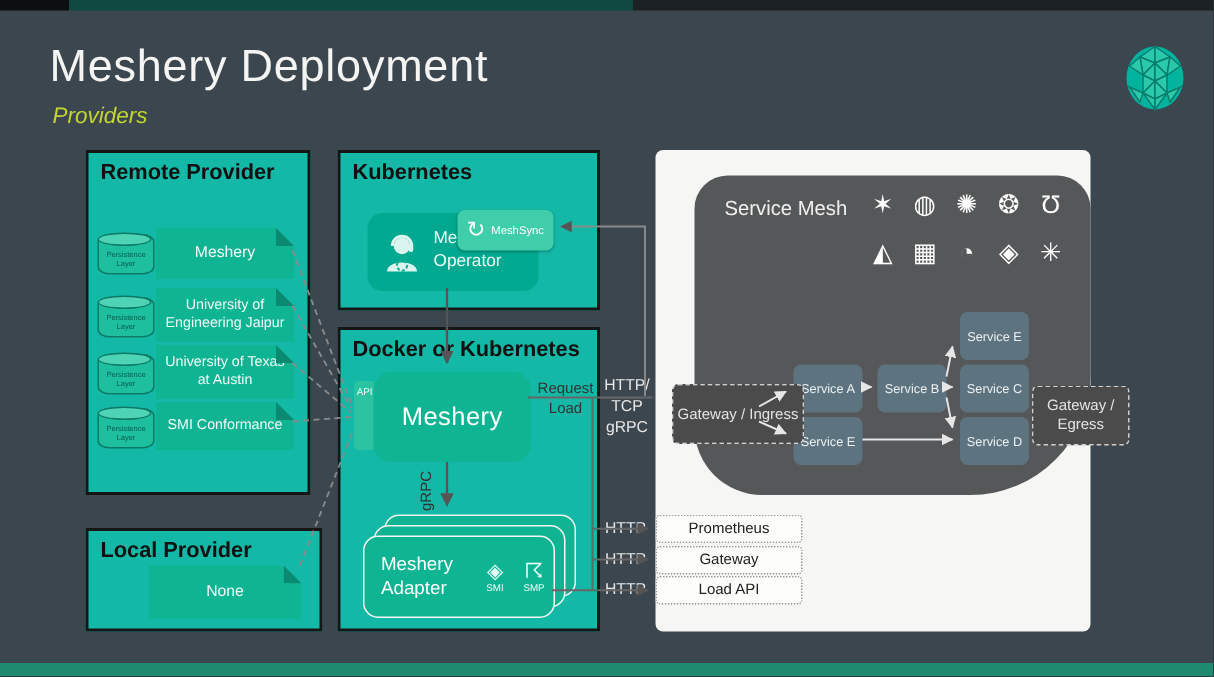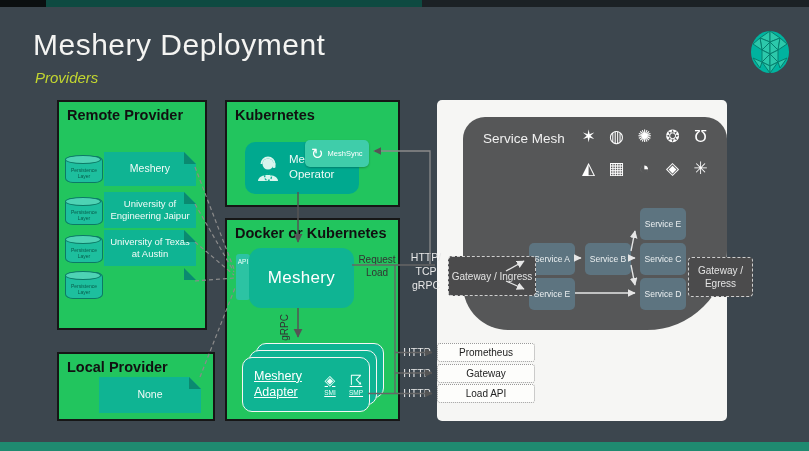--- a/index.html
+++ b/index.html
@@ -9,21 +9,21 @@
 
   
   .title{left:33px;top:28px;font-size:30px;font-weight:500;color:#f4f4f2;letter-spacing:.5px;}
   .subtitle{left:35px;top:69px;font-size:15px;font-style:italic;color:#c3d630;}
 
   
   .strip{height:7px;top:0;}
   .bottombar{left:0;top:442px;width:809px;height:9px;background:#1f8a70;}
 
   
-  .panel{background:#22c55e;border:2px solid #161616;box-sizing:border-box;}
+  .panel{background:#14b8a6;border:2px solid #161616;box-sizing:border-box;}
   .panel-title{font-size:14.5px;font-weight:700;color:#111;}
   .rpanel{background:#f6f6f4;border-radius:5px;}
 
   
   .teal{background:#0fb493;color:#f2fbf8;display:flex;align-items:center;justify-content:center;
         text-align:center;box-sizing:border-box;}
   .fold{clip-path:polygon(0 0,calc(100% - 12px) 0,100% 12px,100% 100%,0 100%);}
   .foldcorner{width:12px;height:12px;background:#0a8a70;clip-path:polygon(0 0,100% 100%,0 100%);}
   .itemtext{font-size:9.5px;line-height:1.25;padding:0 3px;}
 
@@ -41,21 +41,21 @@
   .meshsync .glyph{font-size:15px;line-height:1;}
   .meshsync .lbl{font-size:7.5px;}
 
   
   .merybox{background:#0fb493;border-radius:12px;color:#fff;display:flex;align-items:center;justify-content:center;
            font-size:17px;letter-spacing:.3px;}
   .apitab{background:#2cc3a3;border-radius:3px;color:#eafff9;font-size:6.5px;line-height:1.6;
           width:14px;text-align:center;word-break:break-all;padding-top:3px;box-sizing:border-box;}
   .grpc{font-size:10px;color:#333;writing-mode:vertical-rl;transform:rotate(180deg);}
   .reqload{font-size:10px;color:#333;line-height:1.3;text-align:center;width:46px;}
-  .adapter{background:#0fb493;border-radius:10px;border:1.5px solid #f6f6f4;box-sizing:border-box;text-decoration:underline;}
+  .adapter{background:#0fb493;border-radius:10px;border:1.5px solid #f6f6f4;box-sizing:border-box;}
   .adapter-front{display:flex;align-items:center;color:#fff;}
   .adapter-text{font-size:12.5px;line-height:1.25;padding-left:11px;width:74px;box-sizing:border-box;}
   .badge{display:flex;flex-direction:column;align-items:center;color:#eafff9;width:26px;}
   .badge .g{font-size:14px;line-height:1.1;}
   .badge .t{font-size:6.5px;margin-top:1px;}
 
   
   .meshbox{background:#565758;border-radius:22px 22px 80px 45px;color:#f0f0f0;}
   .meshtitle{font-size:13.5px;color:#f0f0f0;}
   .logo{width:27px;height:27px;display:flex;align-items:center;justify-content:center;
@@ -129,20 +129,23 @@
       <div class="cyl-label">Persistence Layer</div>
       </div>
     <div class="abs teal fold" style="left:45px;top:128px;width:92px;height:36px;">
       <span class="itemtext">University of Texas at Austin</span>
       </div>
     <div class="abs foldcorner" style="left:125px;top:128px;"></div>
 
     <div class="abs cyl" style="left:6px;top:170px;">
       <div class="cyl-label">Persistence Layer</div>
       </div>
+    <div class="abs teal fold" style="left:45px;top:166px;width:92px;height:32px;">
+      <span class="itemtext">SMI Conformance</span>
+      </div>
     <div class="abs foldcorner" style="left:125px;top:166px;"></div>
   </div>
 
   <div class="abs panel" style="left:57px;top:352px;width:158px;height:69px;">
     <div class="abs panel-title" style="left:8px;top:5px;">Local Provider</div>
     <div class="abs teal fold" style="left:40px;top:23px;width:102px;height:36px;">
       <span class="itemtext" style="font-size:10.5px;">None</span>
       </div>
     <div class="abs foldcorner" style="left:130px;top:23px;"></div>
   </div>
@@ -215,21 +218,21 @@
     <div class="abs svc" style="left:177px;top:161px;">Service D</div>
   </div>
 
   <div class="abs gateway" style="left:448px;top:256px;width:88px;height:40px;">Gateway / Ingress</div>
   <div class="abs gateway" style="left:688px;top:257px;width:65px;height:40px;">Gateway / Egress</div>
 
   <div class="abs endpoint" style="left:437px;top:343px;">Prometheus</div>
   <div class="abs endpoint" style="left:437px;top:363.5px;">Gateway</div>
   <div class="abs endpoint" style="left:437px;top:384px;">Load API</div>
 
-  <div class="abs proto" style="left:399px;top:250px;padding-left:8px;">
+  <div class="abs proto" style="left:399px;top:250px;">
     <div>HTTP/</div>
     <div>TCP</div>
     <div>gRPC</div>
   </div>
   <div class="abs httplbl" style="left:400px;top:346px;">HTTP</div>
   <div class="abs httplbl" style="left:400px;top:366.5px;">HTTP</div>
   <div class="abs httplbl" style="left:400px;top:387px;">HTTP</div>
 
   <svg class="abs" style="left:0;top:0;pointer-events:none;" width="809" height="451" viewBox="0 0 809 451">
     <defs>

